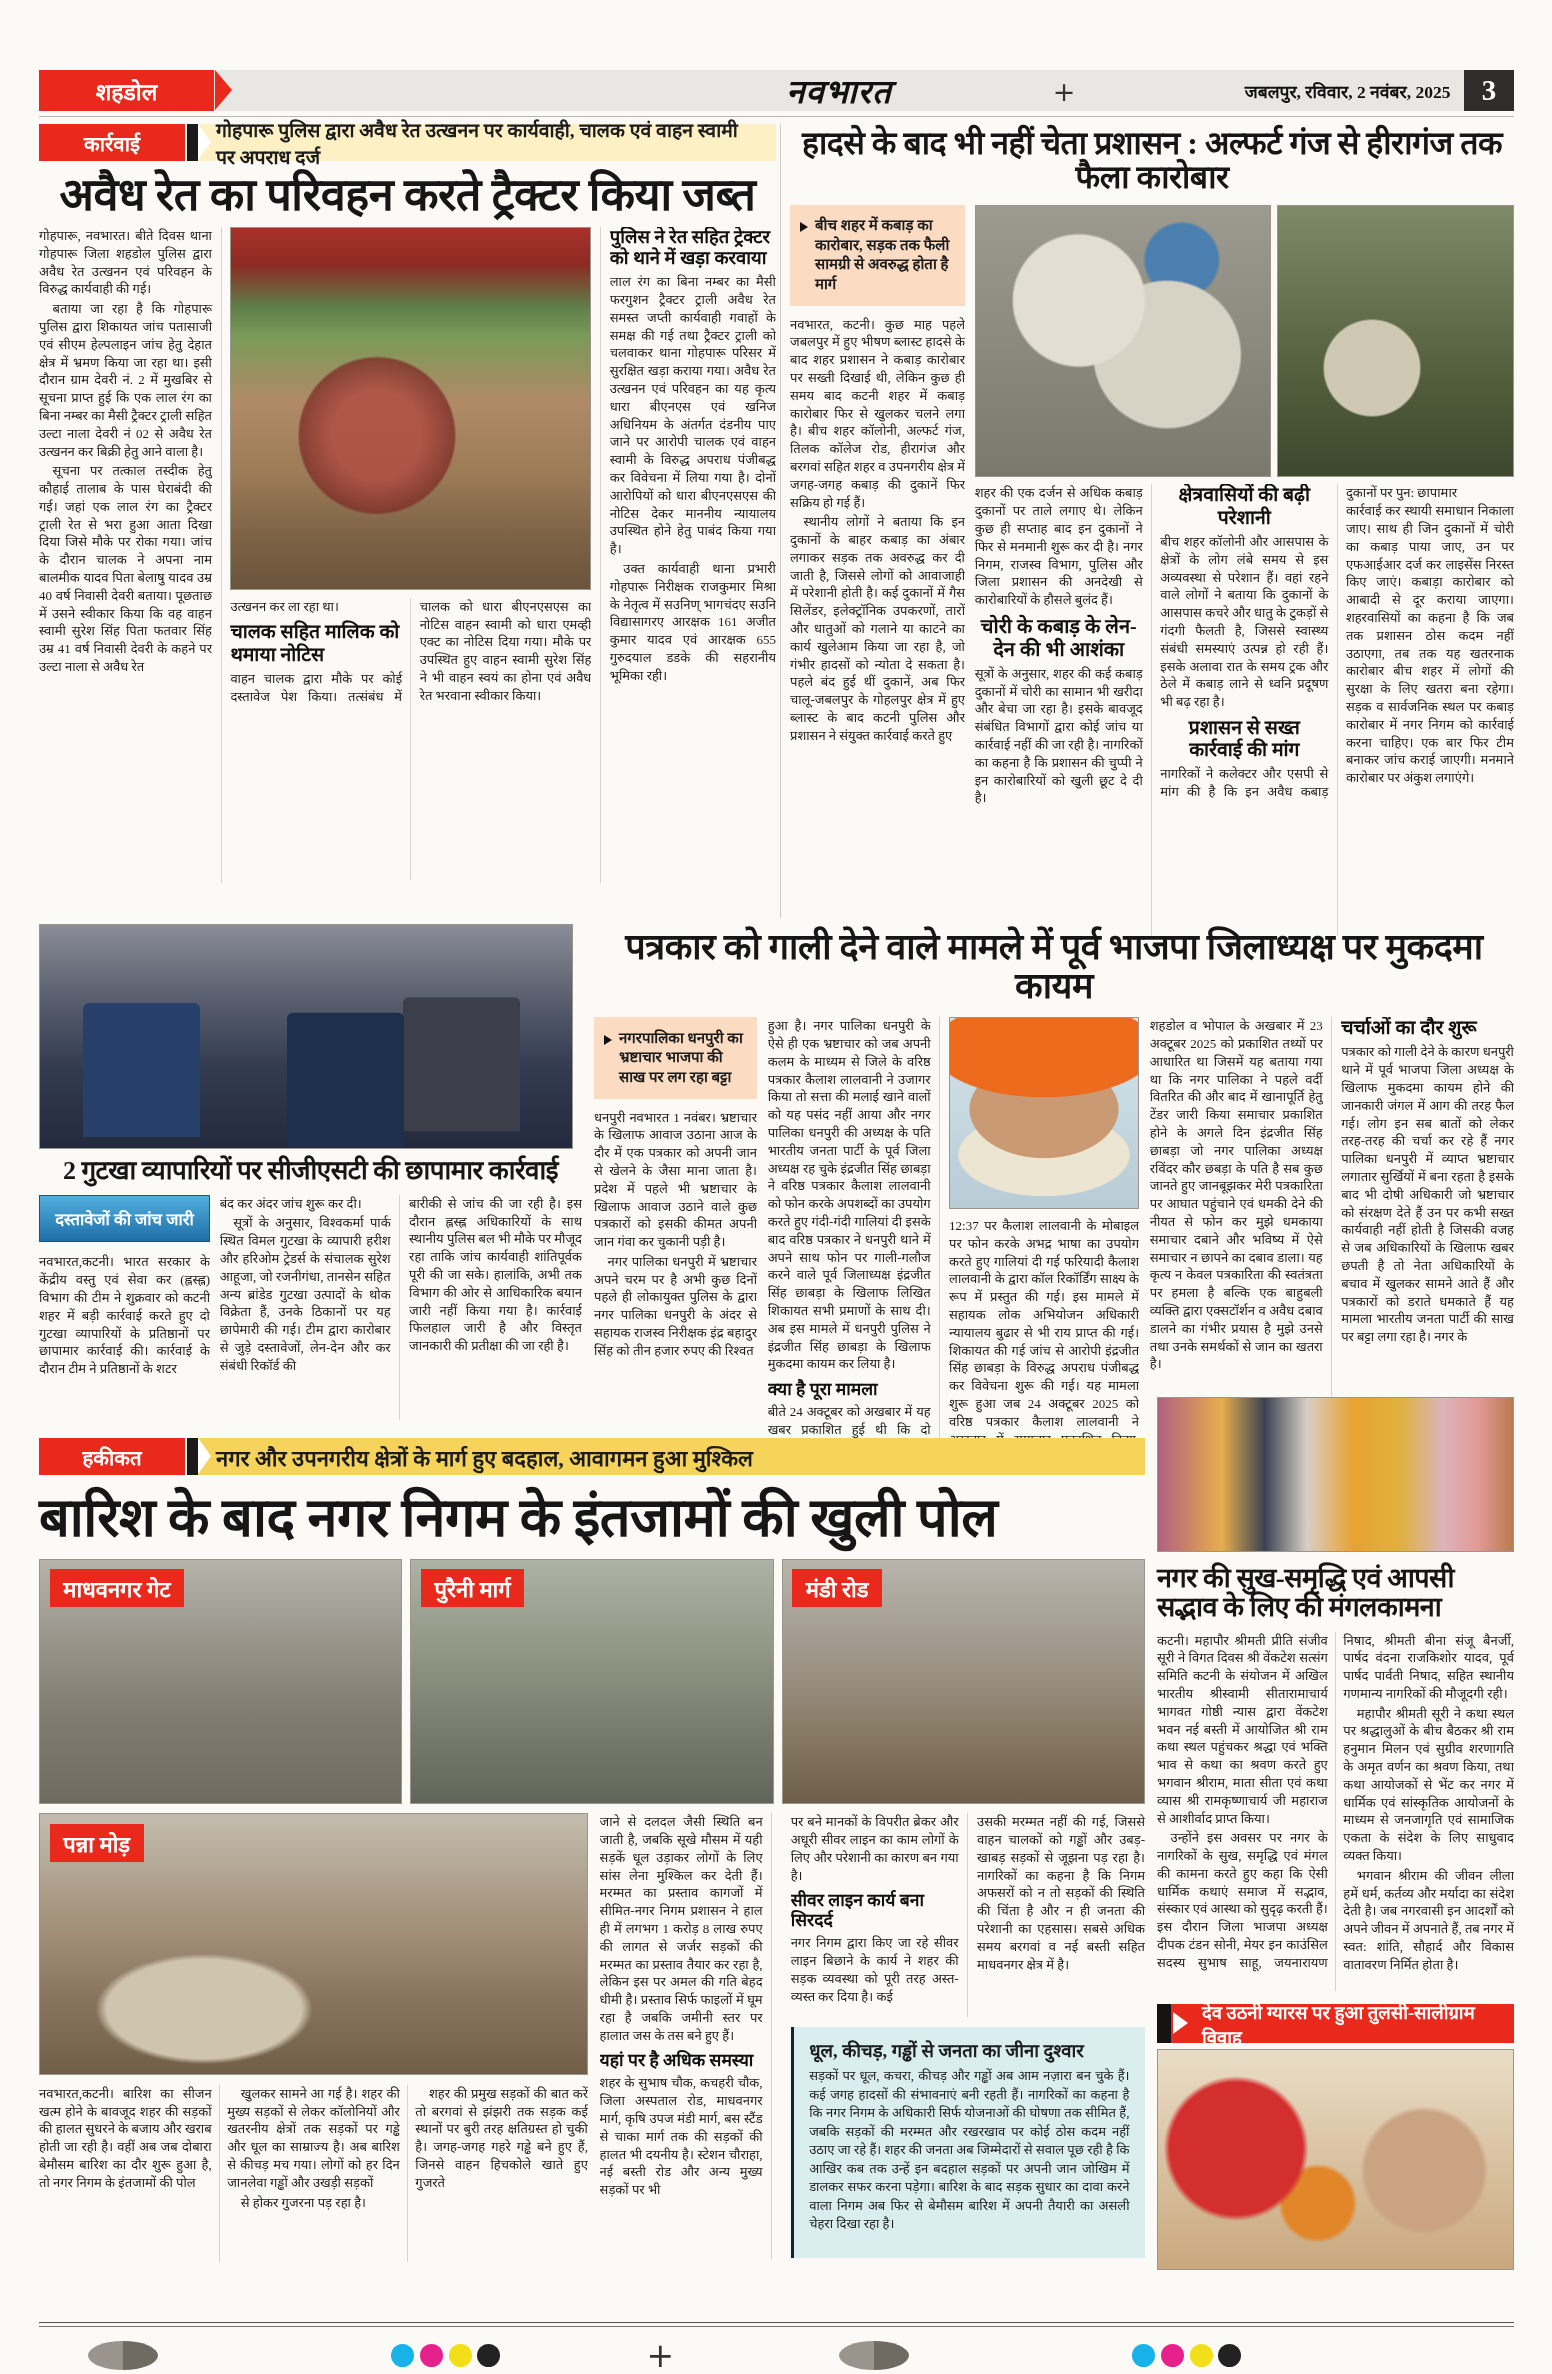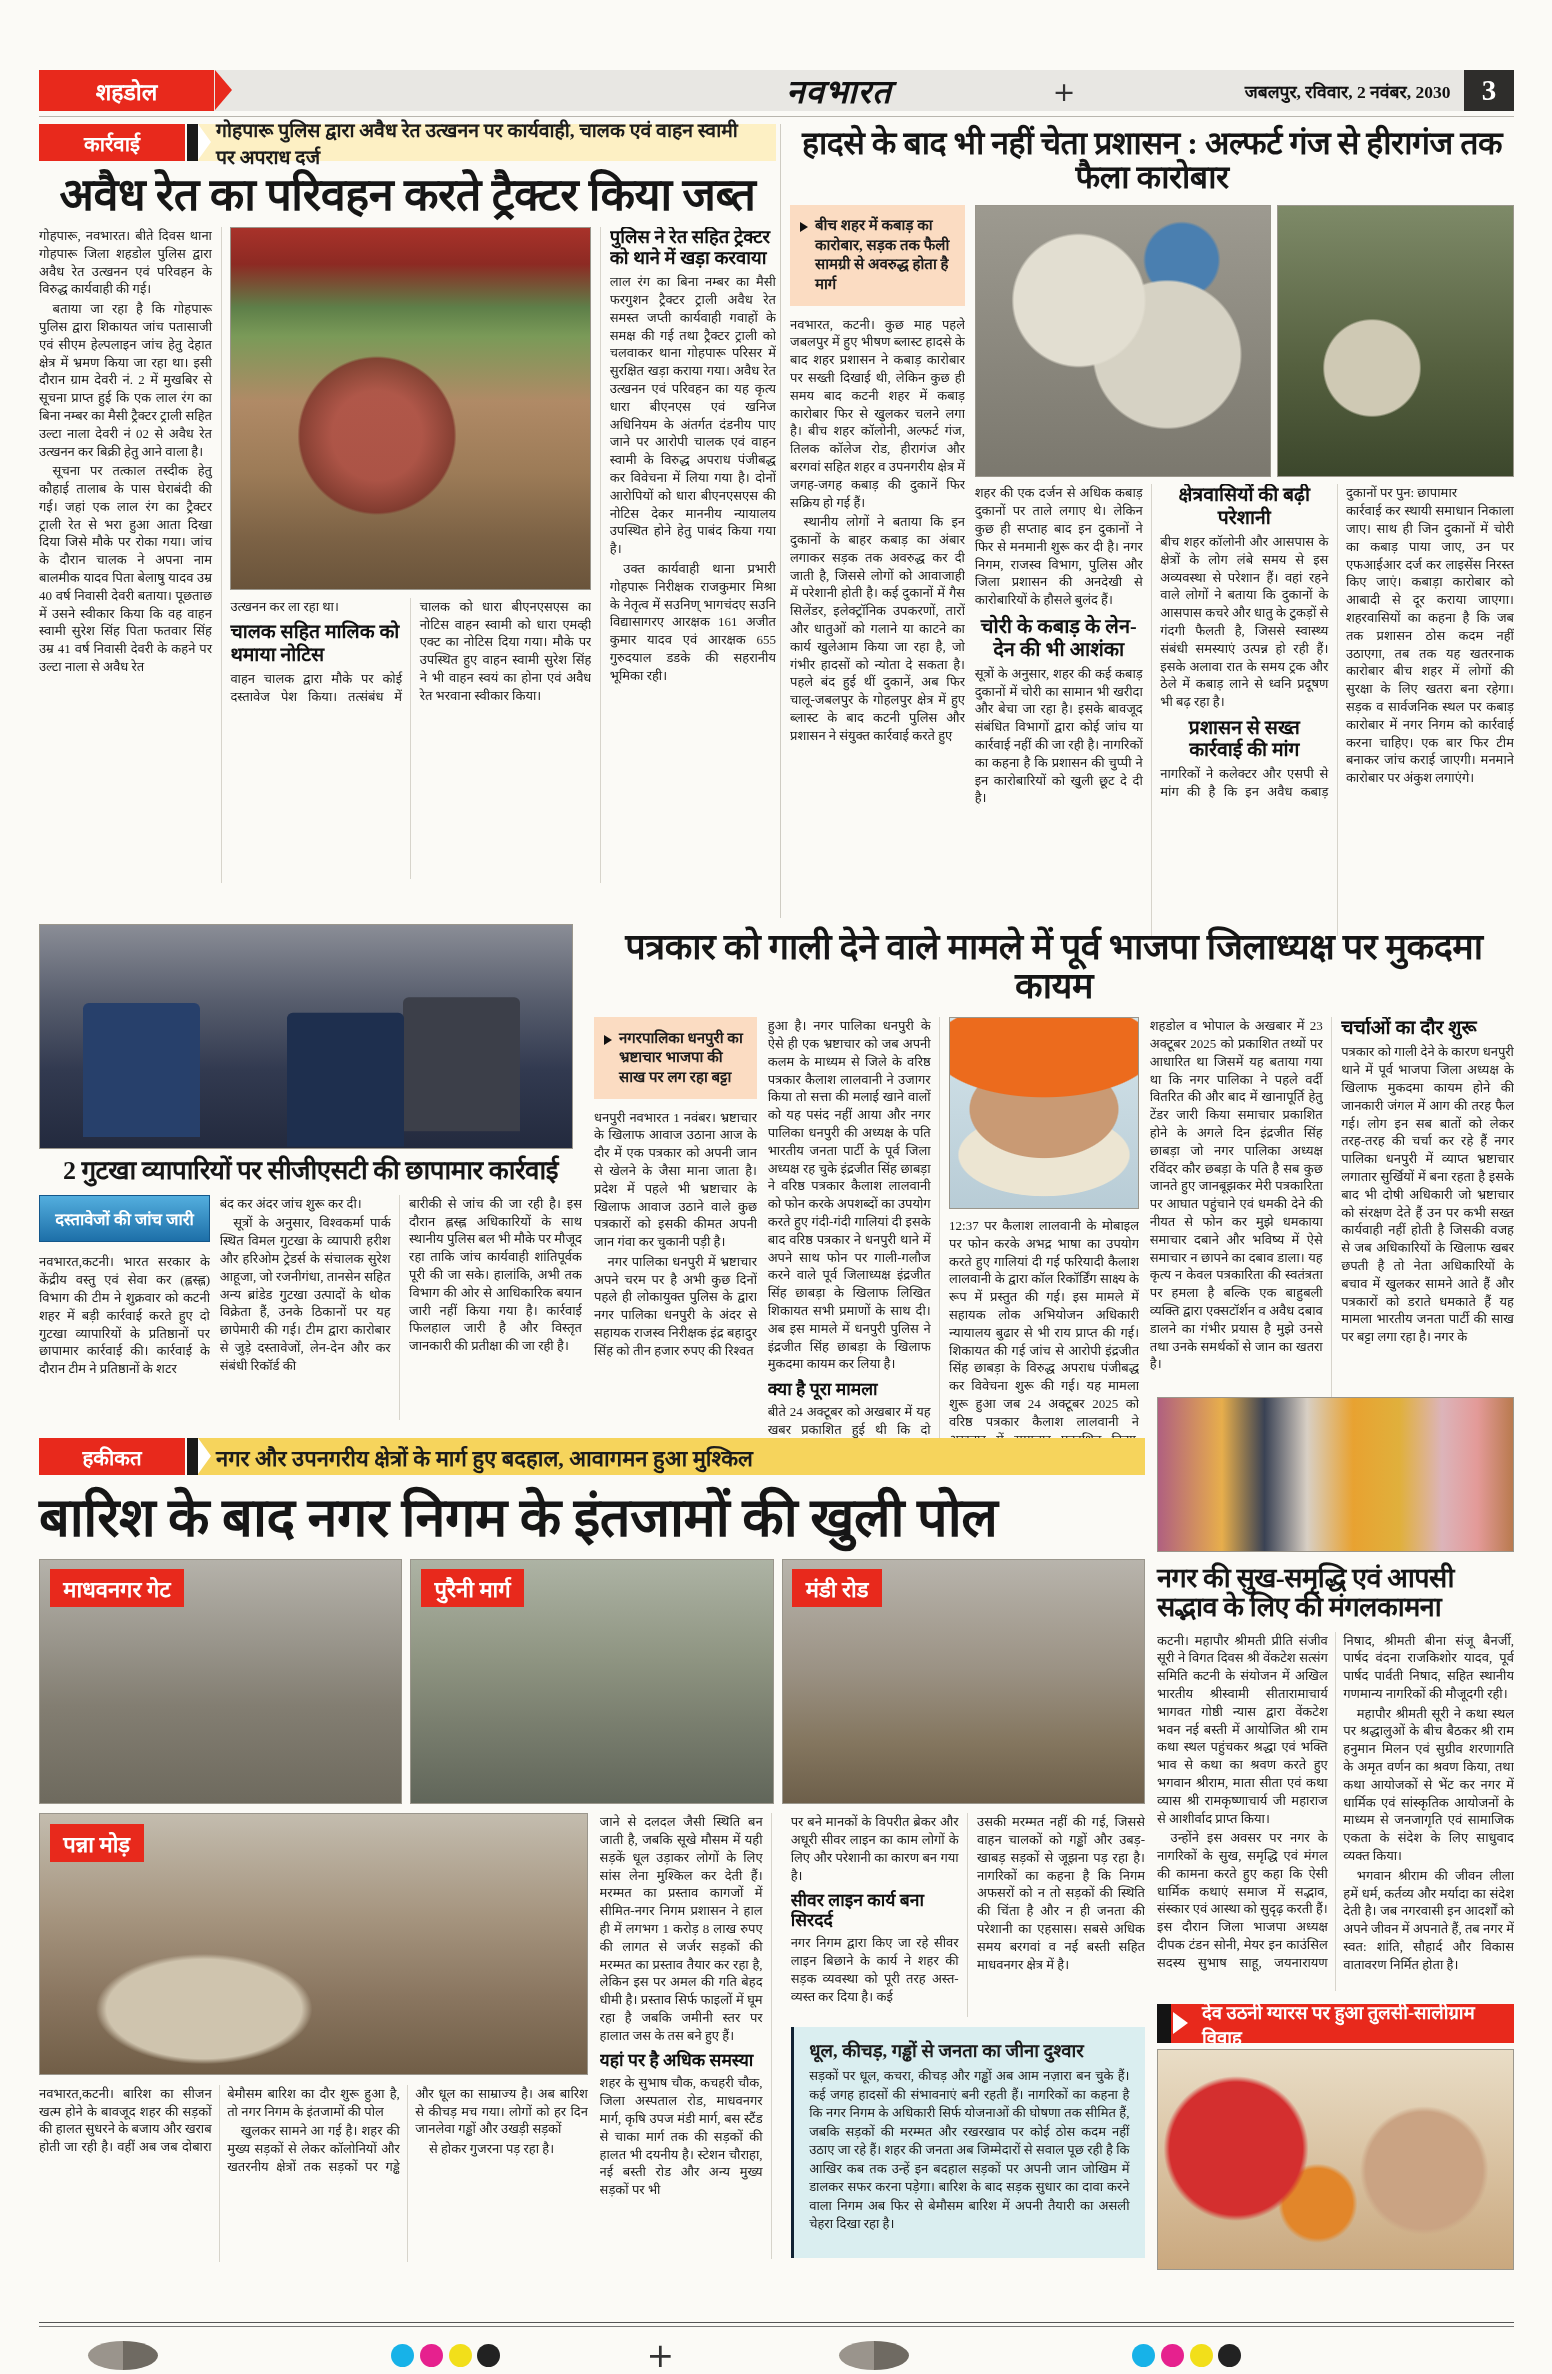--- a/index.html
+++ b/index.html
@@ -75,21 +75,21 @@
 <div class="page">
 
   <div class="hdr">
     <div class="edition-box">
       <span>शहडोल</span>
       <span class="edition-arrow"></span>
     </div>
     <div class="hdr-strip">
       <div class="masthead">नवभारत</div>
       <div class="hdr-cross">+</div>
-      <div class="dateline">जबलपुर, रविवार, 2 नवंबर, 2030</div>
+      <div class="dateline">जबलपुर, रविवार, 2 नवंबर, 2025</div>
     </div>
     <div class="pagenum">3</div>
   </div>
   <div class="hdr-rule"></div>
   <div class="vrule-main"></div>
 
   <section class="sect" style="left:39px;top:124px;width:737px;height:794px;">
     <div class="kicker-row">
       <div class="kicker-label">कार्रवाई</div>
       <div class="kicker-notch"></div>
@@ -241,20 +241,21 @@
     </div>
     <div style="display:flex;gap:11.6px;margin-top:9.7px;">
       <div style="width:549px;flex:none;">
         <div class="photo ph-panna" style="height:260px;">
           <div class="photo-label">पन्ना मोड़</div>
         </div>
         <div class="txt" style="margin-top:9.7px;column-count:3;column-gap:15.5px;column-rule:1px solid #d7d4cb;height:177px;">
             <p>नवभारत,कटनी। बारिश का सीजन खत्म होने के बावजूद शहर की सड़कों की हालत सुधरने के बजाय और खराब होती जा रही है। वहीं अब जब दोबारा बेमौसम बारिश का दौर शुरू हुआ है, तो नगर निगम के इंतजामों की पोल</p>
             <p>खुलकर सामने आ गई है। शहर की मुख्य सड़कों से लेकर कॉलोनियों और खतरनीय क्षेत्रों तक सड़कों पर गड्ढे और धूल का साम्राज्य है। अब बारिश से कीचड़ मच गया। लोगों को हर दिन जानलेवा गड्ढों और उखड़ी सड़कों</p>
             <p>से होकर गुजरना पड़ रहा है।</p>
+            <p>शहर की प्रमुख सड़कों की बात करें तो बरगवां से झंझरी तक सड़क कई स्थानों पर बुरी तरह क्षतिग्रस्त हो चुकी है। जगह-जगह गहरे गड्ढे बने हुए हैं, जिनसे वाहन हिचकोले खाते हुए गुजरते</p>
           </div>
       </div>
       <div style="flex:1;display:flex;gap:9.7px;">
         <div class="txt colrule" style="width:163px;flex:none;height:446px;">
           <div>
               <p>जाने से दलदल जैसी स्थिति बन जाती है, जबकि सूखे मौसम में यही सड़कें धूल उड़ाकर लोगों के लिए सांस लेना मुश्किल कर देती हैं। मरम्मत का प्रस्ताव कागजों में सीमित-नगर निगम प्रशासन ने हाल ही में लगभग 1 करोड़ 8 लाख रुपए की लागत से जर्जर सड़कों की मरम्मत का प्रस्ताव तैयार कर रहा है, लेकिन इस पर अमल की गति बेहद धीमी है। प्रस्ताव सिर्फ फाइलों में घूम रहा है जबकि जमीनी स्तर पर हालात जस के तस बने हुए हैं।</p>
             </div>
           <h3 class="subhead left" style="font-size:17.5px;">यहां पर है अधिक समस्या</h3>
           <div>
               <p>शहर के सुभाष चौक, कचहरी चौक, जिला अस्पताल रोड, माधवनगर मार्ग, कृषि उपज मंडी मार्ग, बस स्टैंड से चाका मार्ग तक की सड़कों की हालत भी दयनीय है। स्टेशन चौराहा, नई बस्ती रोड और अन्य मुख्य सड़कों पर भी</p>

